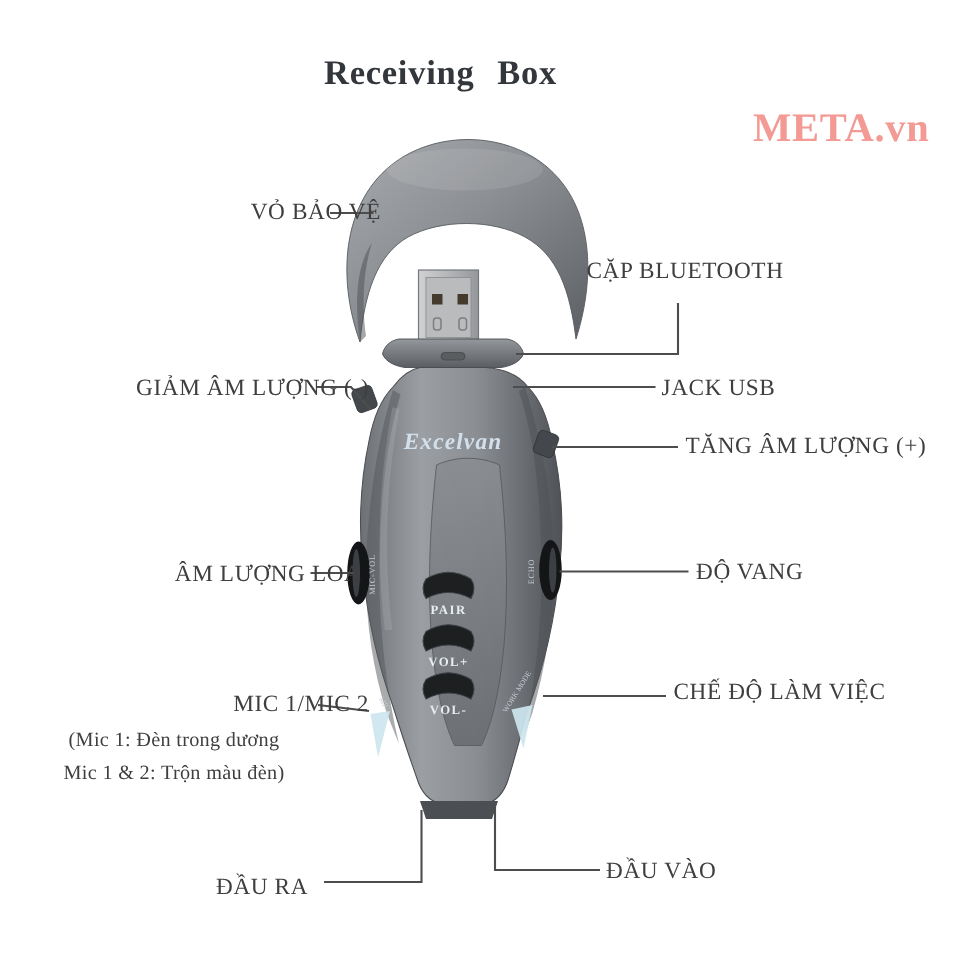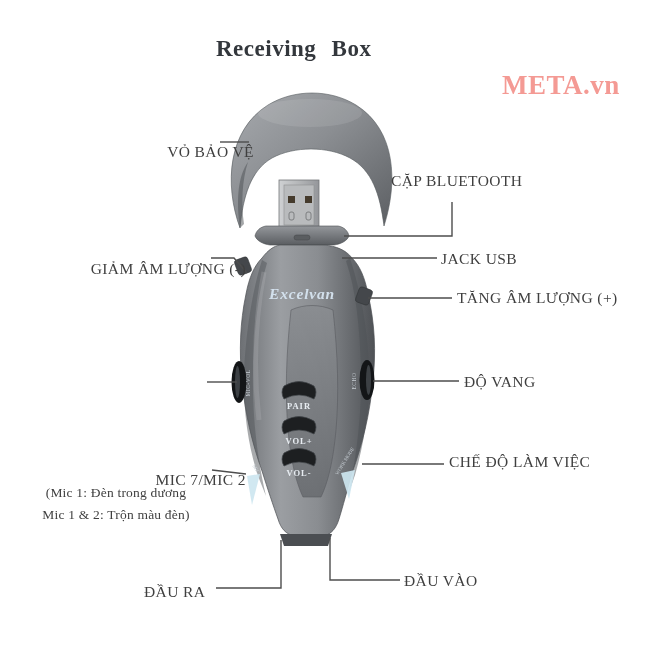--- a/index.html
+++ b/index.html
@@ -16,21 +16,21 @@
   .watermark{
     position:absolute;left:502px;top:34px;
     font-size:27px;font-weight:bold;color:#f49a94;
     letter-spacing:0.5px;white-space:nowrap;margin-top:36px;
   }
   .devsvg{position:absolute;left:0;top:0;}
   .lbl{
     position:absolute;font-size:15.5px;color:#3f3f3f;
     letter-spacing:0.4px;white-space:nowrap;line-height:18px;
   }
-  .lbl.right-align{text-align:right;margin-top:10px;}
+  .lbl.right-align{text-align:right;}
   .sub{
     position:absolute;font-size:13.5px;color:#3f3f3f;
     line-height:21.5px;text-align:center;letter-spacing:0.2px;
   }
 </style>
 </head>
 <body>
 
 <div class="canvas">
 
@@ -151,21 +151,22 @@
       <path d="M 373 381 H 459"></path>
       <path d="M 212 470 L 246 474"></path>
       <path d="M 362 464 H 444"></path>
       <path d="M 281 540 V 588 H 216"></path>
       <path d="M 330 538 V 580 H 400"></path>
     </g>
   </svg>
 
   <div class="lbl right-align" style="right:434px;top:133px;">VỎ BẢO VỆ</div>
   <div class="lbl right-align" style="right:442px;top:250px;">GIẢM ÂM LƯỢNG (-)</div>
-  <div class="lbl right-align" style="right:442px;top:461px;">MIC 7/MIC 2</div>
+  <div class="lbl right-align" style="right:447px;top:374px;">ÂM LƯỢNG LOA</div>
+  <div class="lbl right-align" style="right:442px;top:461px;">MIC 1/MIC 2</div>
   <div class="sub" style="left:16px;top:482px;width:200px;">
     <div>(Mic 1: Đèn trong dương</div>
     <div>Mic 1 &amp; 2: Trộn màu đèn)</div>
   </div>
   <div class="lbl" style="left:144px;top:583px;">ĐẦU RA</div>
 
   <div class="lbl" style="left:391px;top:172px;">CẶP BLUETOOTH</div>
   <div class="lbl" style="left:441px;top:250px;">JACK USB</div>
   <div class="lbl" style="left:457px;top:289px;">TĂNG ÂM LƯỢNG (+)</div>
   <div class="lbl" style="left:464px;top:373px;">ĐỘ VANG</div>

